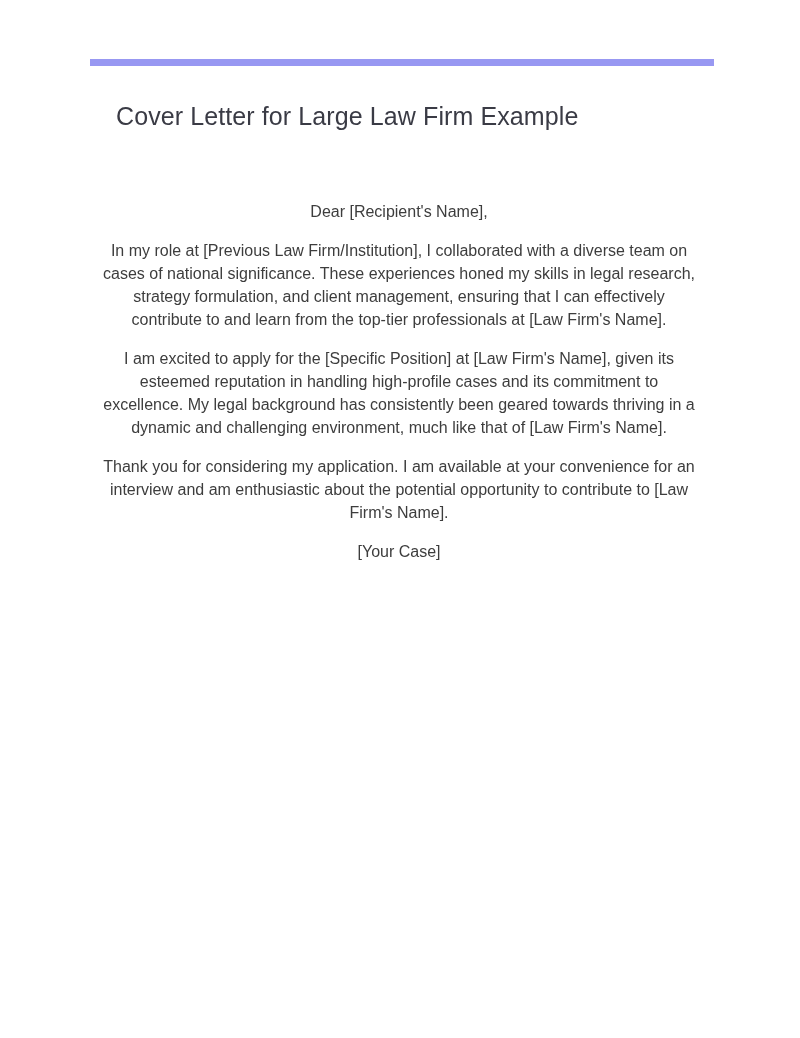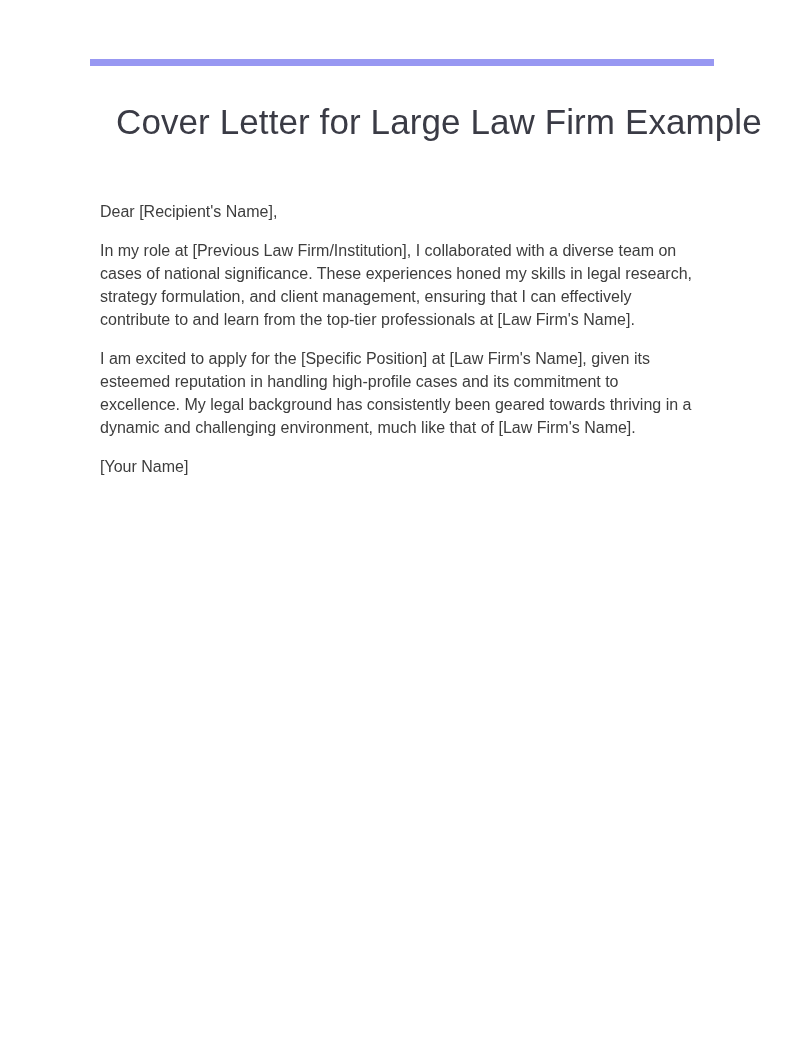--- a/index.html
+++ b/index.html
@@ -21,44 +21,46 @@
       top: 59px;
       width: 624px;
       height: 7px;
       background: #9898f2;
     }
     .title {
       position: absolute;
       left: 116px;
       top: 102px;
       margin: 0;
-      font-size: 35px;
+      font-size: 25px;
       font-weight: normal;
       color: #3a3b45;
       letter-spacing: 0.1px;
       white-space: nowrap;
     }
     .letter {
       position: absolute;
       left: 88px;
       top: 200px;
       width: 610px;
       font-size: 16px;
       line-height: 23px;
       color: #3d3d3d;
     }
     .letter p {
       margin: 0 0 16px 12px;
+      text-align: center;
     }
   </style>
 </head>
 <body>
 
 <div class="top-bar"></div>
 
 <h1 class="title">Cover Letter for Large Law Firm Example</h1>
 
 <div class="letter">
   <p>Dear [Recipient's Name],</p>
   <p>In my role at [Previous Law Firm/Institution], I collaborated with a diverse team on cases of national significance. These experiences honed my skills in legal research, strategy formulation, and client management, ensuring that I can effectively contribute to and learn from the top-tier professionals at [Law Firm's Name].</p>
   <p>I am excited to apply for the [Specific Position] at [Law Firm's Name], given its esteemed reputation in handling high-profile cases and its commitment to excellence. My legal background has consistently been geared towards thriving in a dynamic and challenging environment, much like that of [Law Firm's Name].</p>
-  <p>[Your Name]</p>
+  <p>Thank you for considering my application. I am available at your convenience for an interview and am enthusiastic about the potential opportunity to contribute to [Law Firm's Name].</p>
+  <p>[Your Case]</p>
 </div>
 
 </body></html>

